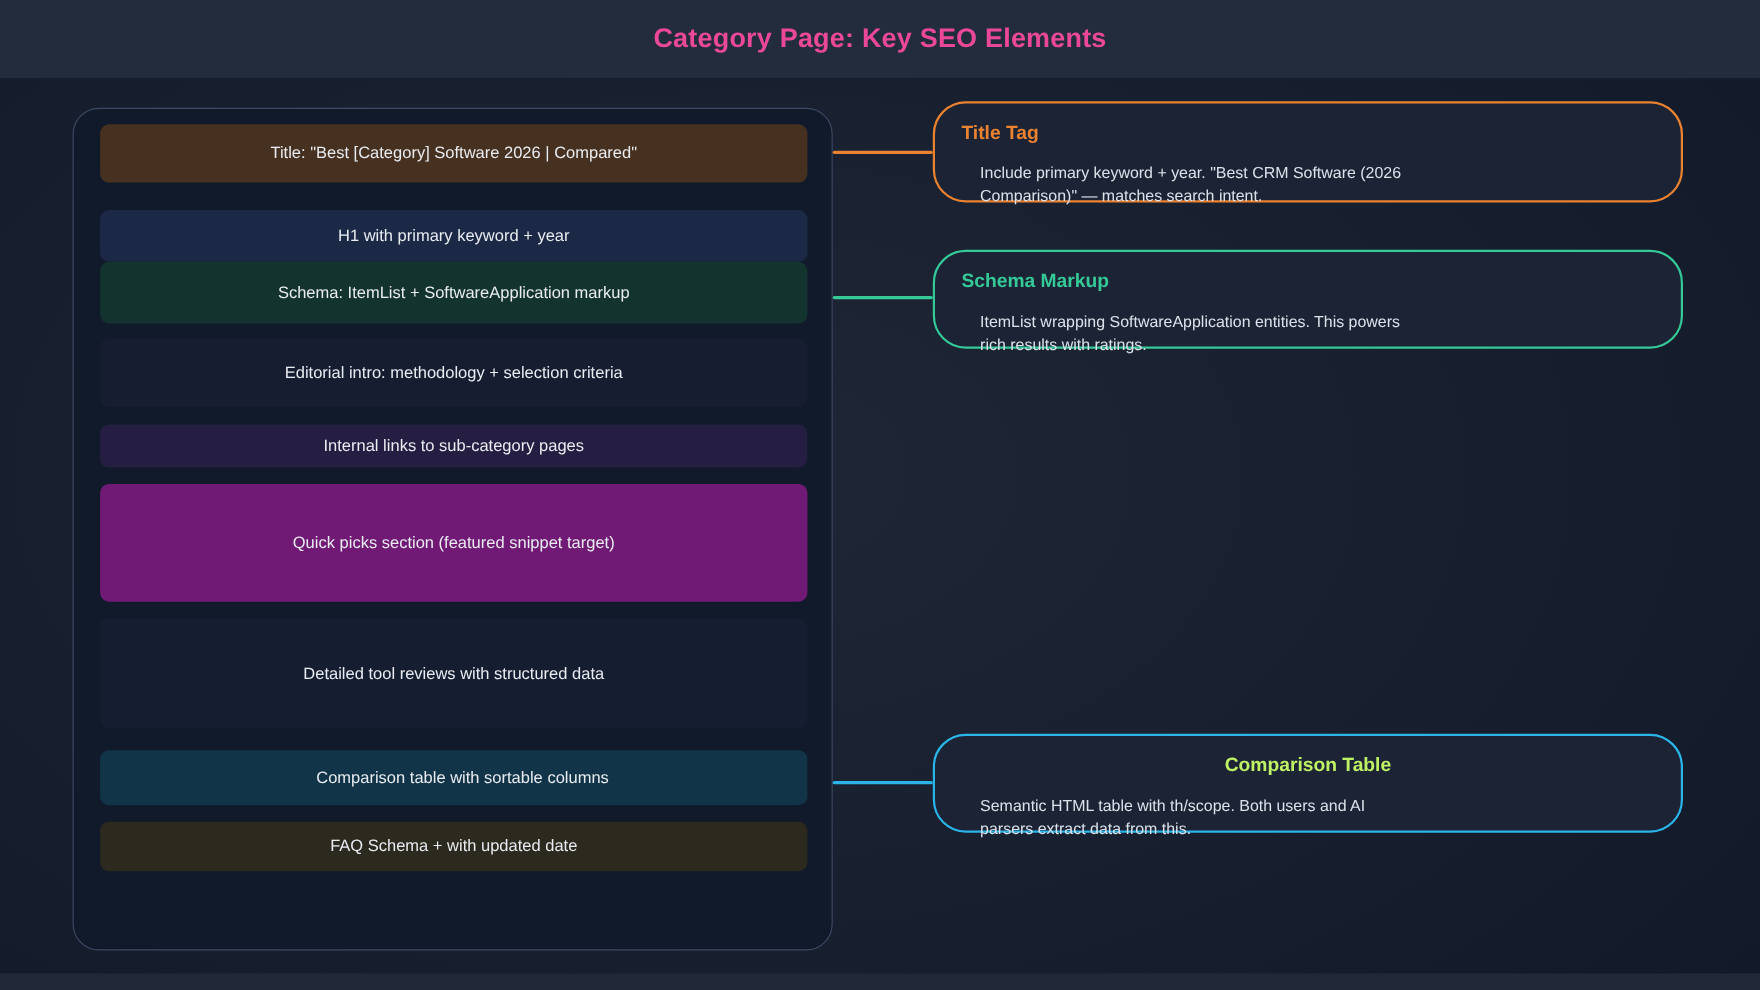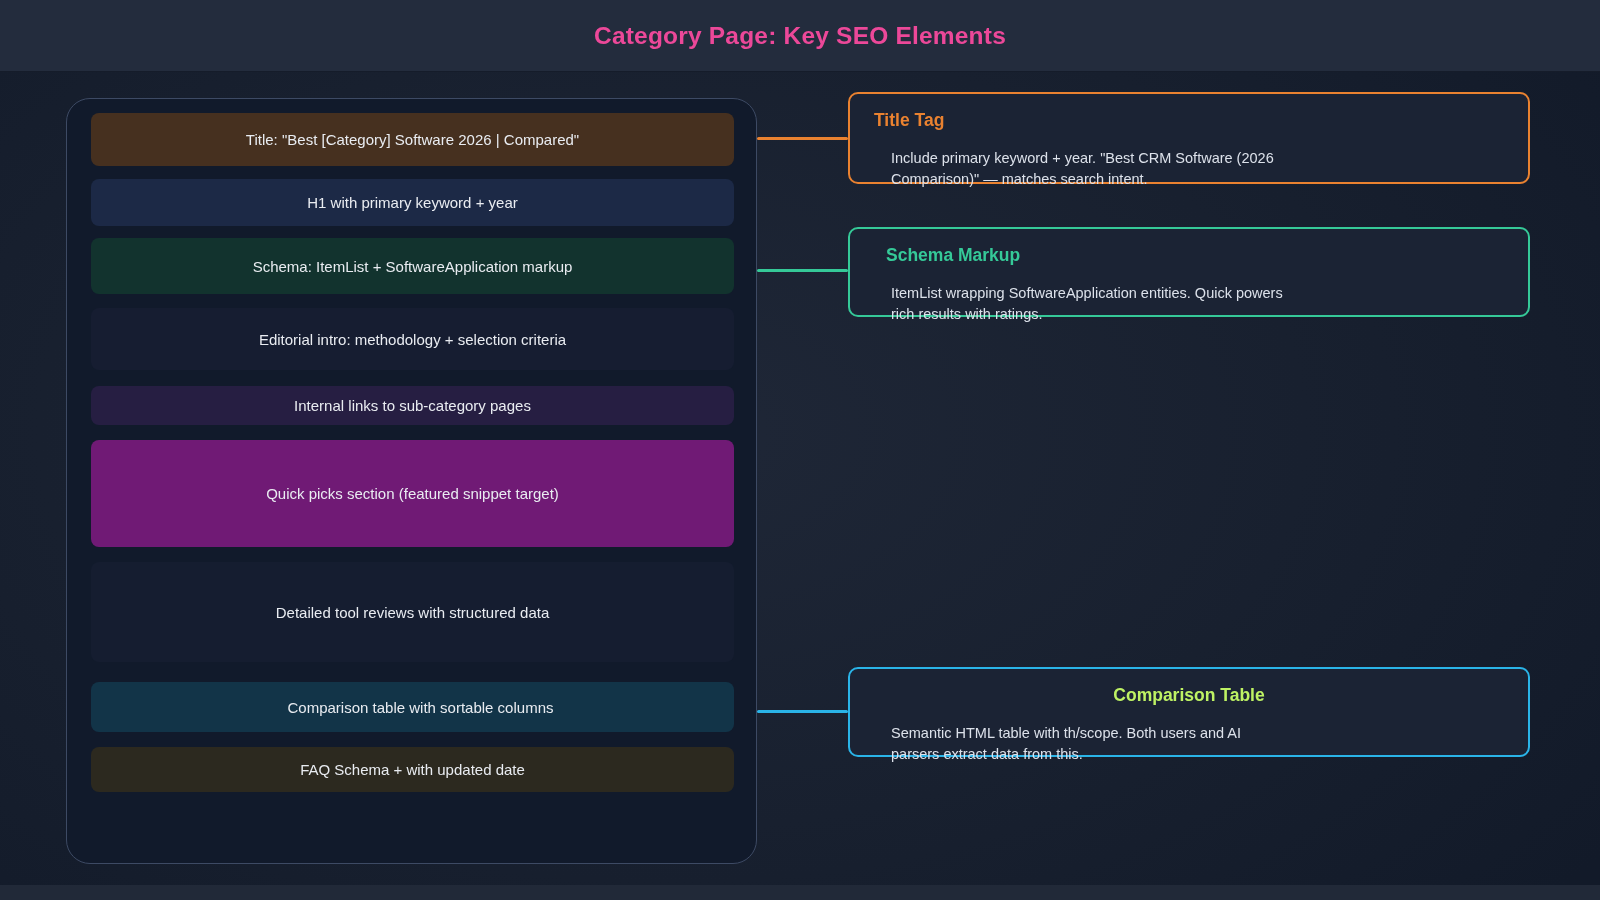--- a/index.html
+++ b/index.html
@@ -36,39 +36,39 @@
     border: 1.5px solid #3d4a64; border-radius: 24px;
     background: #111a2b;
   }
   .wrow {
     position: absolute; left: 24px; width: 643px;
     border-radius: 8px;
     display: flex; align-items: center; justify-content: center;
     color: #e9ecf1; font-size: 15px;
   }
   .wrow.r1 { top: 14px;  height: 53px; }
-  .wrow.r2 { top: 80px;  height: 47px; }
+  .wrow.r2 { top: 92px;  height: 47px; }
   .wrow.r3 { top: 139px; height: 56px; }
   .wrow.r4 { top: 209px; height: 62px; }
   .wrow.r5 { top: 287px; height: 39px; }
   .wrow.r6 { top: 341px; height: 107px; }
   .wrow.r7 { top: 463px; height: 100px; }
   .wrow.r8 { top: 583px; height: 50px; padding-left: 16px; }
   .wrow.r9 { top: 648px; height: 45px; }
   
   .connector {
     position: absolute; left: 757px; width: 91px; height: 3px; border-radius: 2px;
   }
   .connector.k1 { top: 137px; }
   .connector.k2 { top: 269px; }
   .connector.k3 { top: 710px; }
   
   .callout {
     position: absolute; left: 848px; width: 682px;
-    background: #1b2334; border: 2px solid; border-radius: 10px;
+    background: #1b2334; border: 2px solid; border-radius: 30px;
     padding: 16px 24px 0 24px;
   }
   .callout.c1 { top: 92px;  height: 92px; }
   .callout.c2 { top: 227px; height: 90px; }
   .callout.c3 { top: 667px; height: 90px; }
   .callout-heading {
     font-size: 17.5px; font-weight: bold; margin: 0 0 8px 0;
   }
   .callout-body {
     font-size: 14.5px; color: #dce1ea; line-height: 1.42; margin: 17px;
@@ -116,21 +116,21 @@
 
   <div class="app-footer"></div>
 
 <div class="connector k1" style="background: rgb(234, 130, 48);"></div>
     <div class="callout c1" style="border-color: rgb(234, 130, 48);">
       <div class="callout-heading" style="color: rgb(234, 130, 48);">Title Tag</div>
       <p class="callout-body">Include primary keyword + year. "Best CRM Software (2026 Comparison)" — matches search intent.</p>
     </div>
     <div class="connector k2" style="background: rgb(53, 201, 152);"></div>
     <div class="callout c2" style="border-color: rgb(53, 201, 152);">
-      <div class="callout-heading" style="color: rgb(53, 201, 152); margin-left: 12px;">Schema Markup</div>
-      <p class="callout-body">ItemList wrapping SoftwareApplication entities. Quick powers rich results with ratings.</p>
+      <div class="callout-heading" style="color: rgb(53, 201, 152);">Schema Markup</div>
+      <p class="callout-body">ItemList wrapping SoftwareApplication entities. This powers rich results with ratings.</p>
     </div>
     <div class="connector k3" style="background: rgb(42, 180, 232);"></div>
     <div class="callout c3" style="border-color: rgb(42, 180, 232);">
       <div class="callout-heading" style="color: #bef264; text-align: center;">Comparison Table</div>
       <p class="callout-body">Semantic HTML table with th/scope. Both users and AI parsers extract data from this.</p>
     </div>
   </div>
 
 </body></html>

